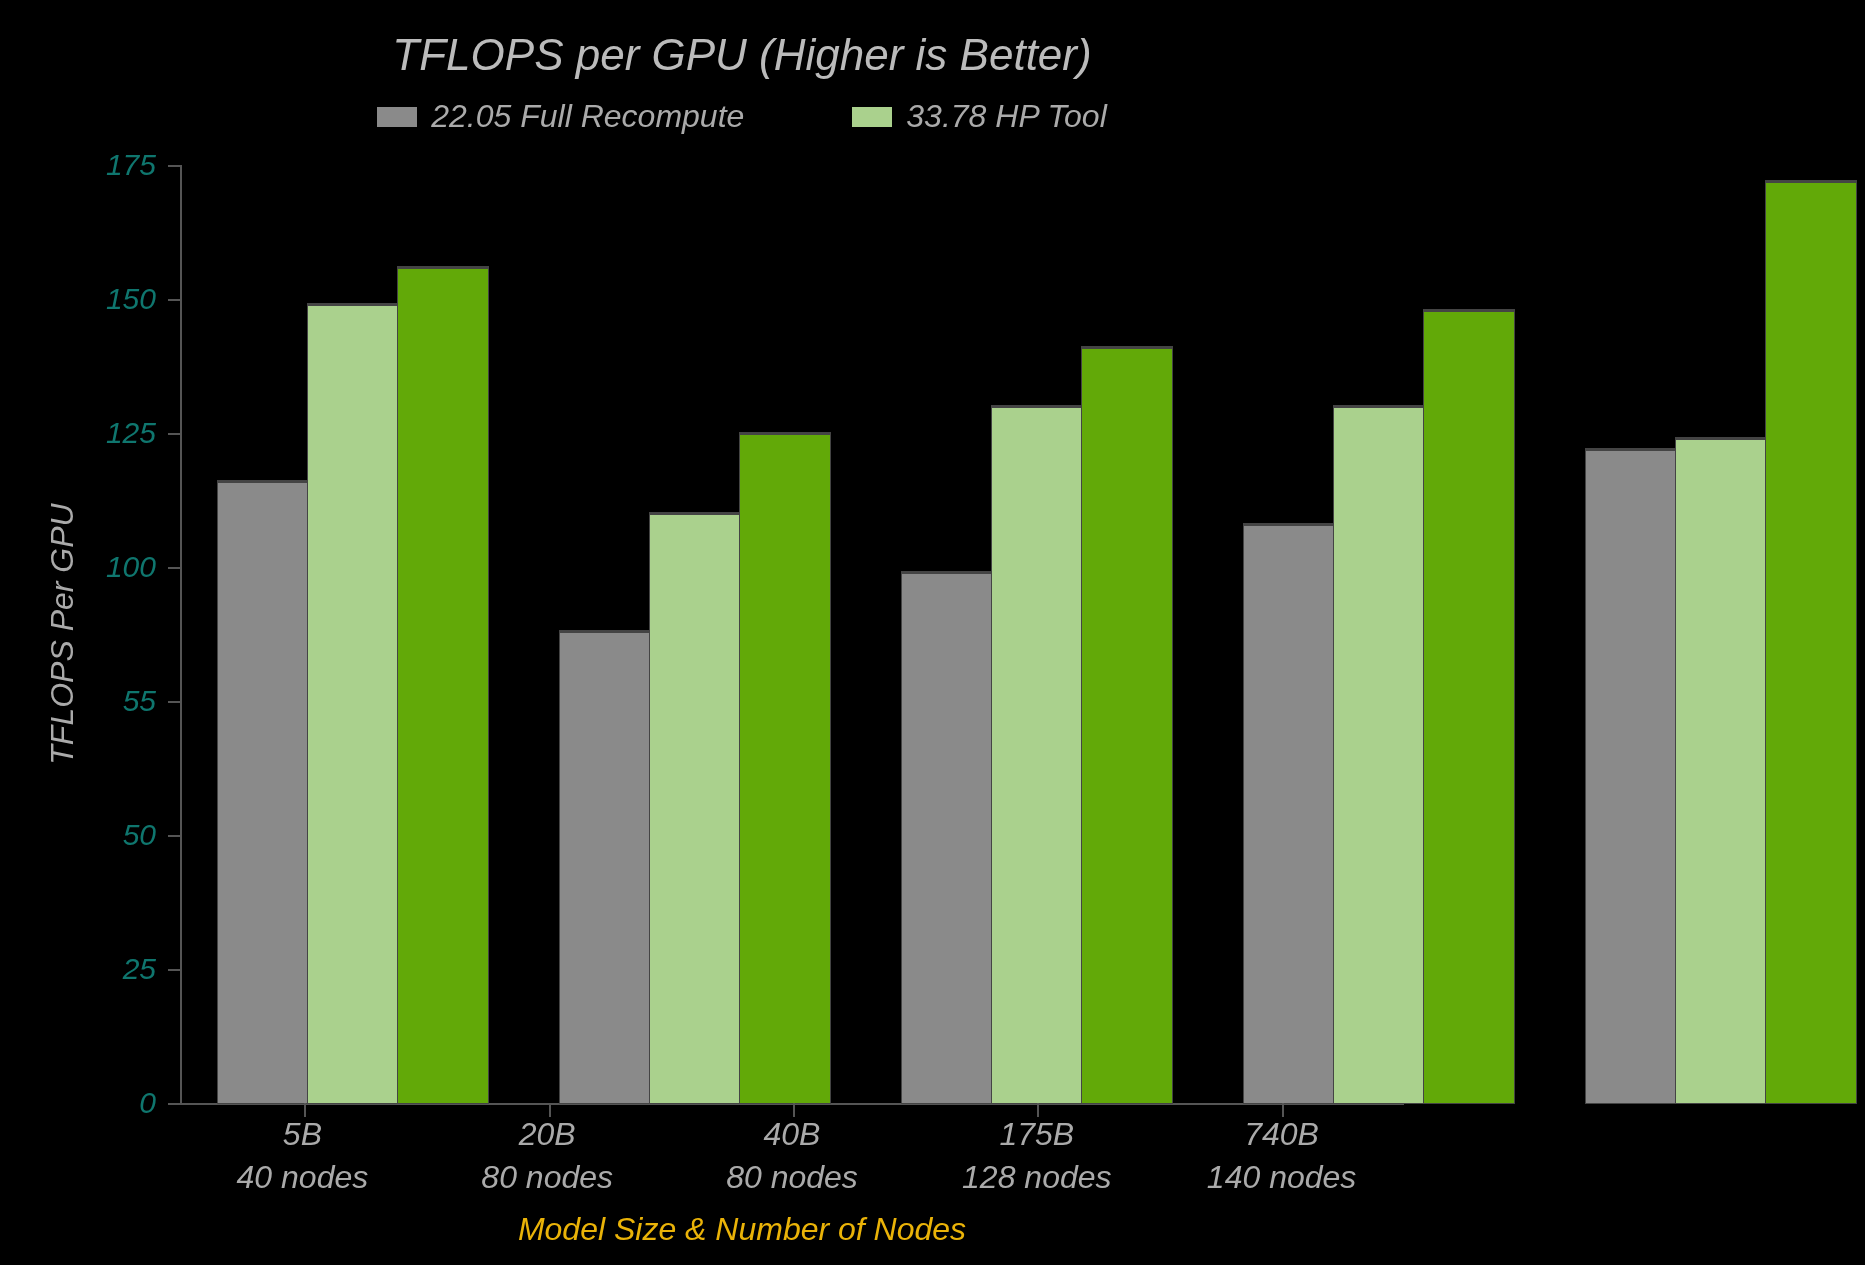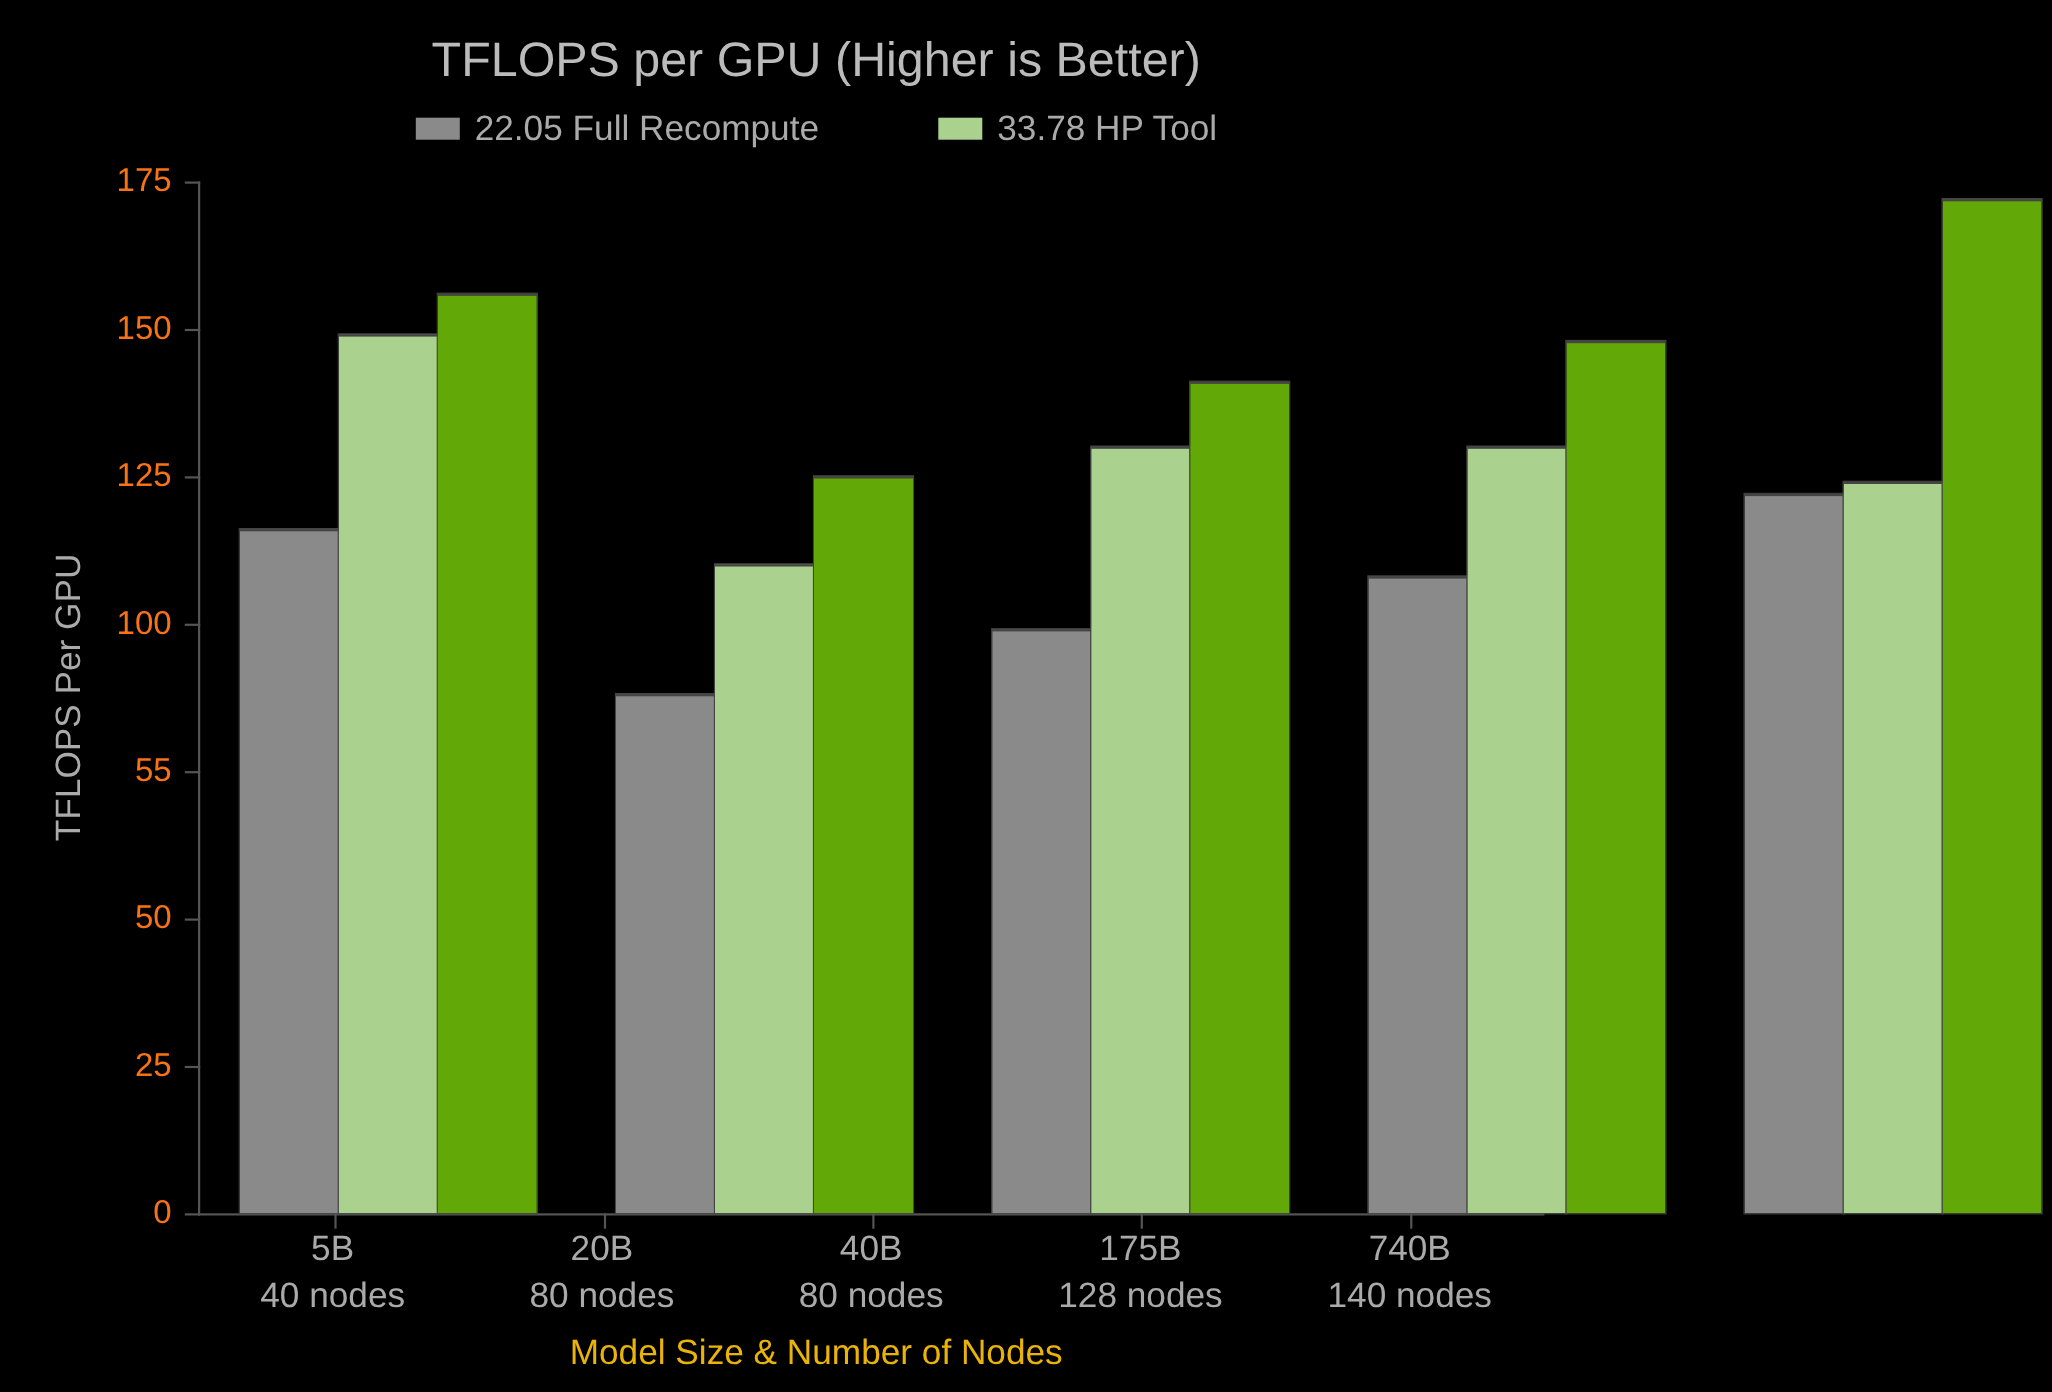--- a/index.html
+++ b/index.html
@@ -8,20 +8,21 @@
     width: 1865px; height: 1265px;
     background: #000;
     font-family: "Trebuchet MS", "Segoe UI", Arial, sans-serif;
     color: #aaa;
   }
   .chart-container {
     position: relative;
     width: 1484px;
     height: 1265px;
     padding: 20px 40px 40px 40px;
+    font-style: italic;
   }
   .chart-title {
     text-align: center;
     font-size: 44px;
     color: #bbb;
     margin: 10px 0 18px 0;
     font-weight: 400;
   }
   .legend {
     display: flex;
@@ -61,21 +62,21 @@
     position: absolute;
     right: 0;
     width: 14px;
     border-top: 2px solid #555;
   }
   .y-tick-label {
     position: absolute;
     right: 26px;
     transform: translateY(-50%);
     font-size: 30px;
-    color: #f97316;
+    color: #0f766e;
     text-align: left;
   }
   .bars-area {
     position: absolute;
     left: 0; right: 0; top: 0; bottom: 0;
     display: flex;
   }
   .group {
     flex: 1;
     position: relative;

